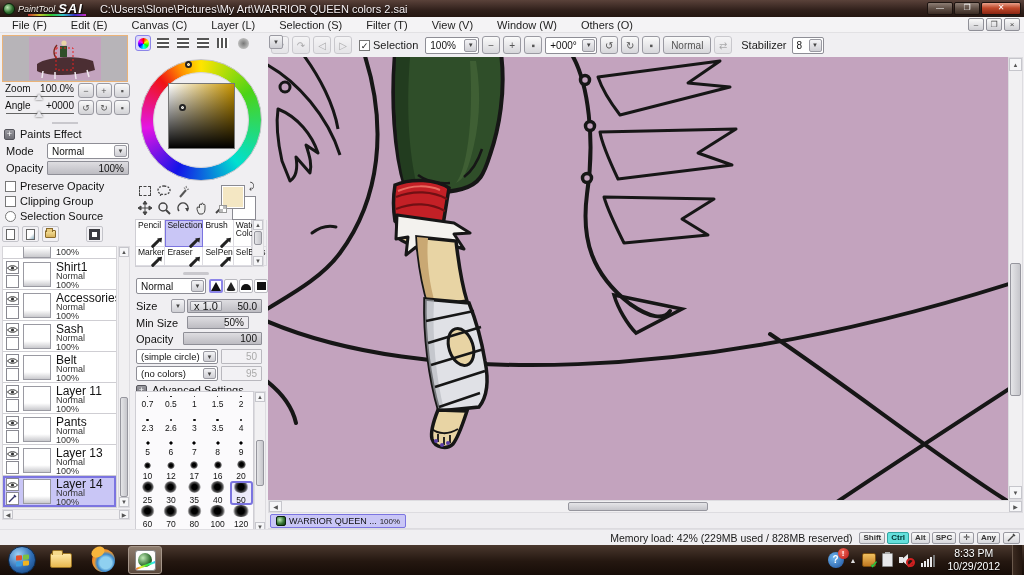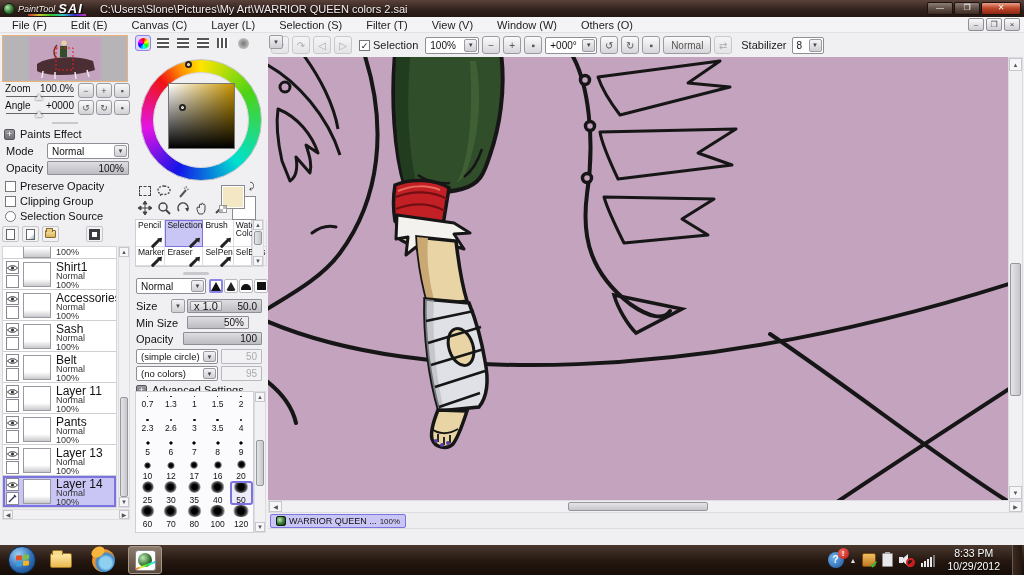--- a/index.html
+++ b/index.html
@@ -663,21 +663,21 @@
     </div>
 
     <div id="sizegrid-wrap">
       <div id="sizegrid">
           <div class="size-cell">
             <span class="size-dot" style="height: 1.5px; width: 1.5px; background: rgb(17, 17, 17); margin-bottom: 2px;"></span>
             <span class="size-num">0.7</span>
           </div>
           <div class="size-cell">
             <span class="size-dot" style="height: 1.5px; width: 1.5px; background: rgb(17, 17, 17); margin-bottom: 2px;"></span>
-            <span class="size-num">1.3</span>
+            <span class="size-num">0.5</span>
           </div>
           <div class="size-cell">
             <span class="size-dot" style="height: 1.5px; width: 1.5px; background: rgb(17, 17, 17); margin-bottom: 2px;"></span>
             <span class="size-num">1</span>
           </div>
           <div class="size-cell">
             <span class="size-dot" style="height: 1.5px; width: 1.5px; background: rgb(17, 17, 17); margin-bottom: 2px;"></span>
             <span class="size-num">1.5</span>
           </div>
           <div class="size-cell">
@@ -868,20 +868,36 @@
   </div>
 
   <div class="tabbar">
     <div class="doc-tab">
       <span class="tab-ico"></span>
       <span>WARRIOR QUEEN ...</span>
       <span class="tab-zoom">100%</span>
     </div>
   </div>
 
+  <div class="statusbar">
+    <span class="mem-text">Memory load: 42% (229MB used / 828MB reserved)</span>
+    <span id="modchips" style="display:flex; gap:2px">
+        <span class="chip">Shift</span>
+        <span class="chip active">Ctrl</span>
+        <span class="chip">Alt</span>
+        <span class="chip">SPC</span>
+      </span>
+    <span class="chip icon">✛</span>
+    <span class="chip">Any</span>
+    <span class="chip icon">
+      <svg width="9" height="9" viewBox="0 0 9 9">
+          <path d="M1,8 L7,2 M6,1 L8,3" stroke="#444" stroke-width="1.4"></path>
+        </svg>
+    </span>
+  </div>
 
   <div class="taskbar">
     <div class="orb">
         <span class="flag">
           <i></i>
           <i></i>
           <i></i>
           <i></i>
         </span>
       </div>

